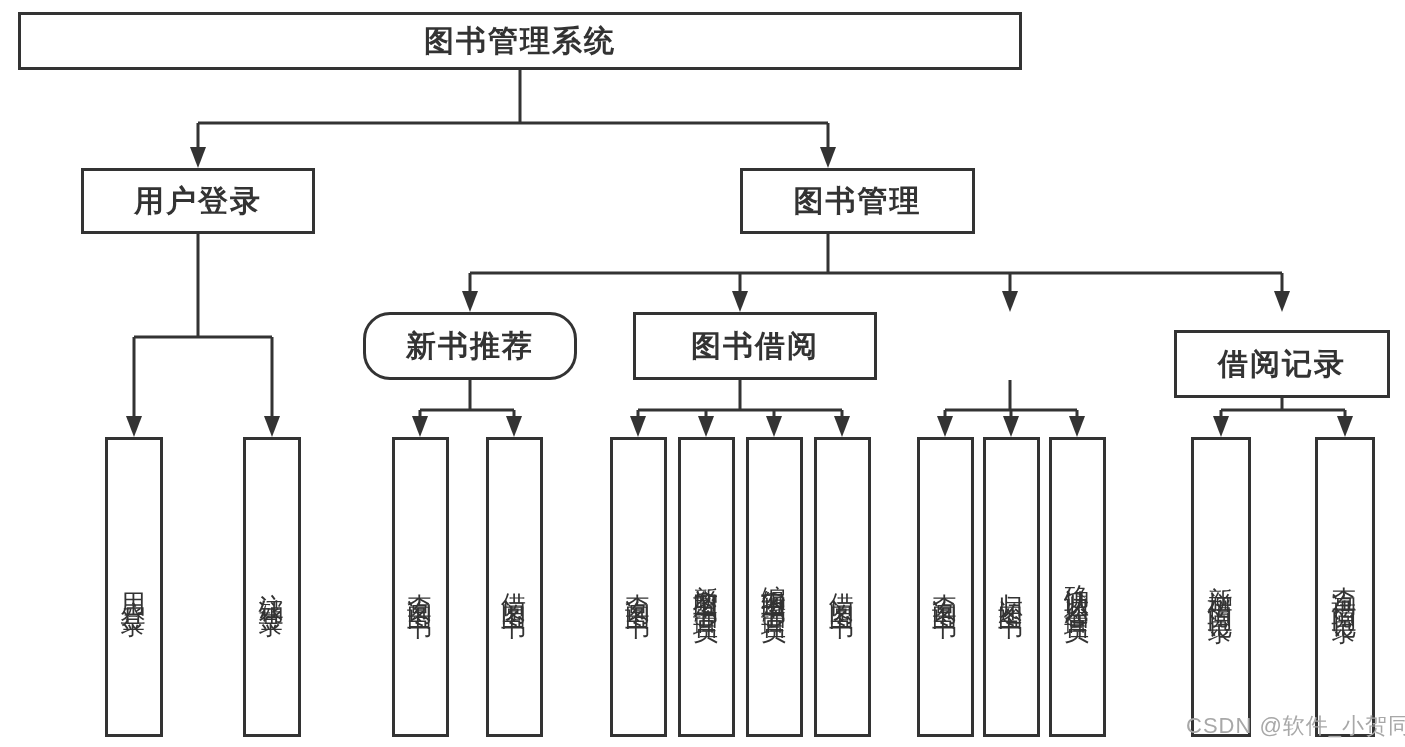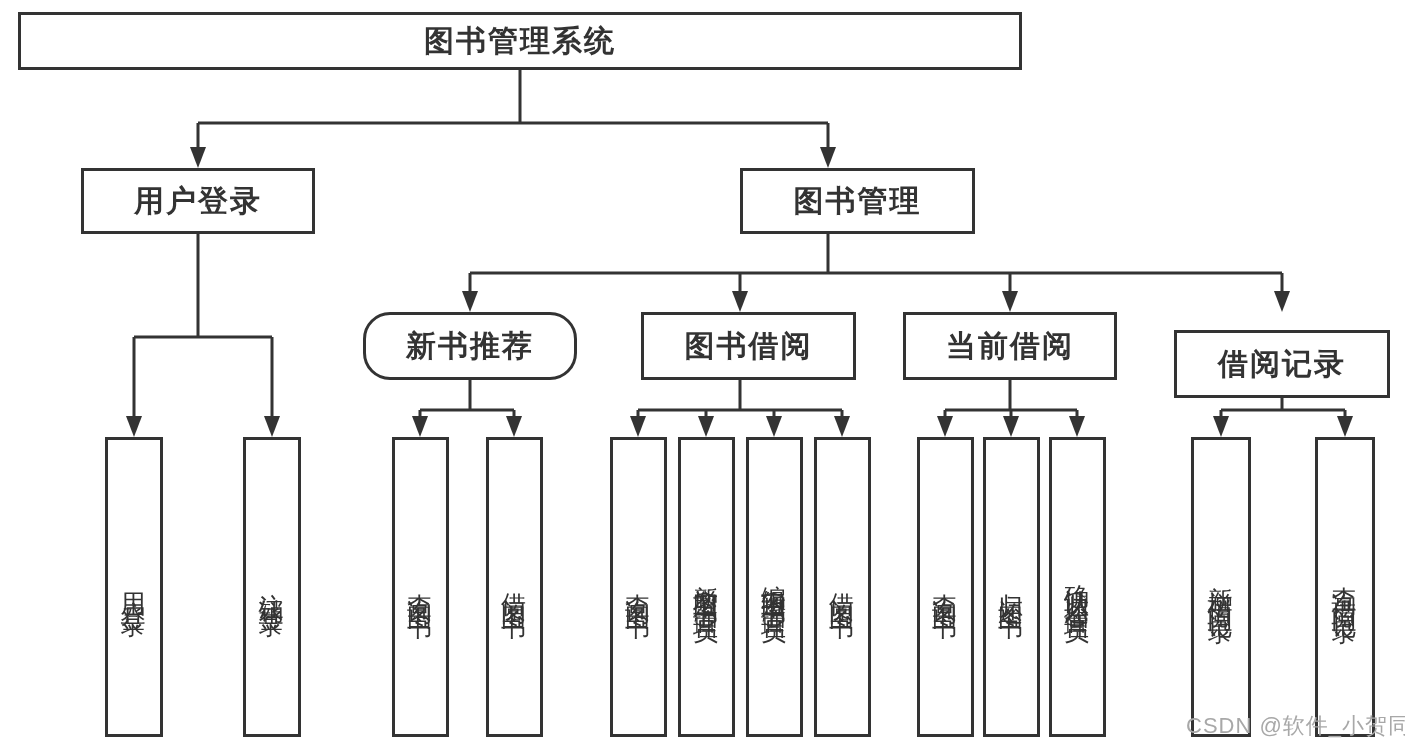--- a/index.html
+++ b/index.html
@@ -98,22 +98,21 @@
     <polygon points="1213,416 1229,416 1221,437" fill="#333333"></polygon>
     <polygon points="1337,416 1353,416 1345,437" fill="#333333"></polygon>
   </svg>
 
   <div class="hnode" style="left:18px; top:12px; width:1004px; height:58px;">图书管理系统</div>
 
   <div class="hnode" style="left:81px; top:168px; width:234px; height:66px;">用户登录</div>
   <div class="hnode" style="left:712px; top:168px; width:235px; height:66px;margin-left:28px;">图书管理</div>
 
   <div class="hnode" style="left:363px; top:312px; width:214px; height:68px;border-radius:27px;">新书推荐</div>
-  <div class="hnode" style="left:633px; top:312px; width:215px; height:68px;margin-left:8px;">图书借阅</div>
-  <div class="hnode" style="left:903px; top:312px; width:214px; height:68px;">当前借阅</div>
+  <div class="hnode" style="left:633px; top:312px; width:244px; height:68px;">图书借阅</div>
   <div class="hnode" style="left:1174px; top:330px; width:216px; height:68px;">借阅记录</div>
 
   <div class="leaf" style="left:105px; width:58px;">用户登录</div>
   <div class="leaf" style="left:243px; width:58px;">注销登录</div>
 
   <div class="leaf" style="left:392px; width:57px;">查询图书</div>
   <div class="leaf" style="left:486px; width:57px;">借阅图书</div>
 
   <div class="leaf" style="left:610px; width:57px;">查询图书</div>
   <div class="leaf long" style="left:678px; width:57px;">新增图书（管理员）</div>

